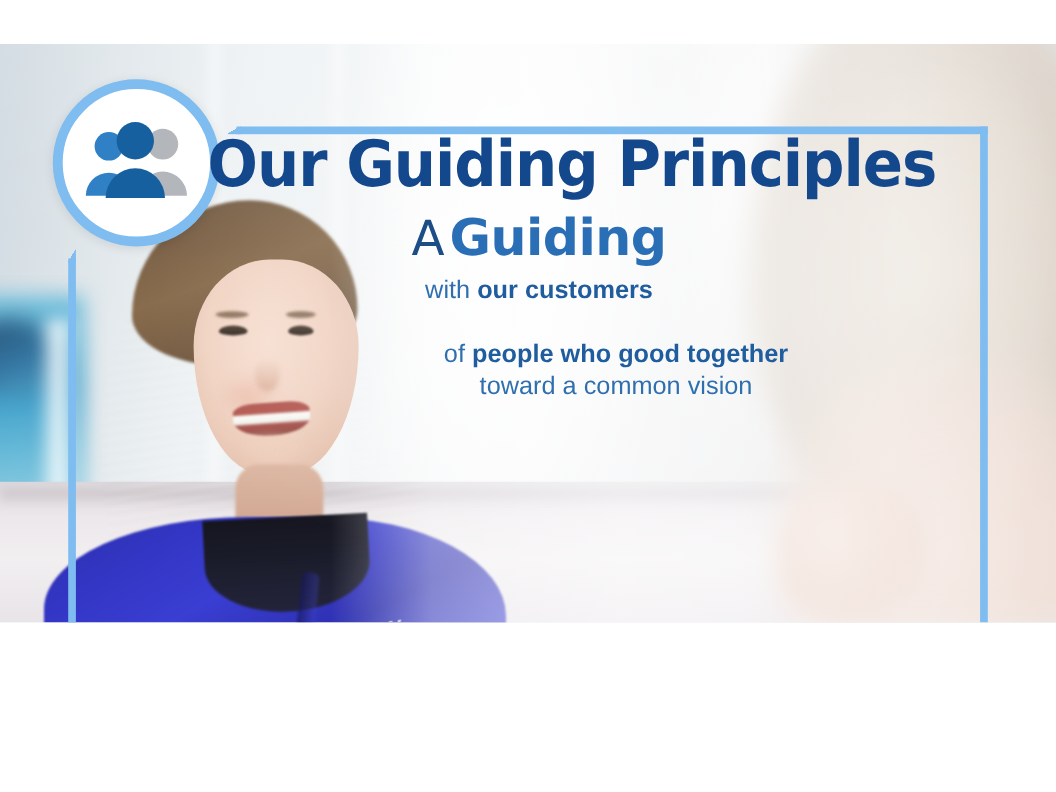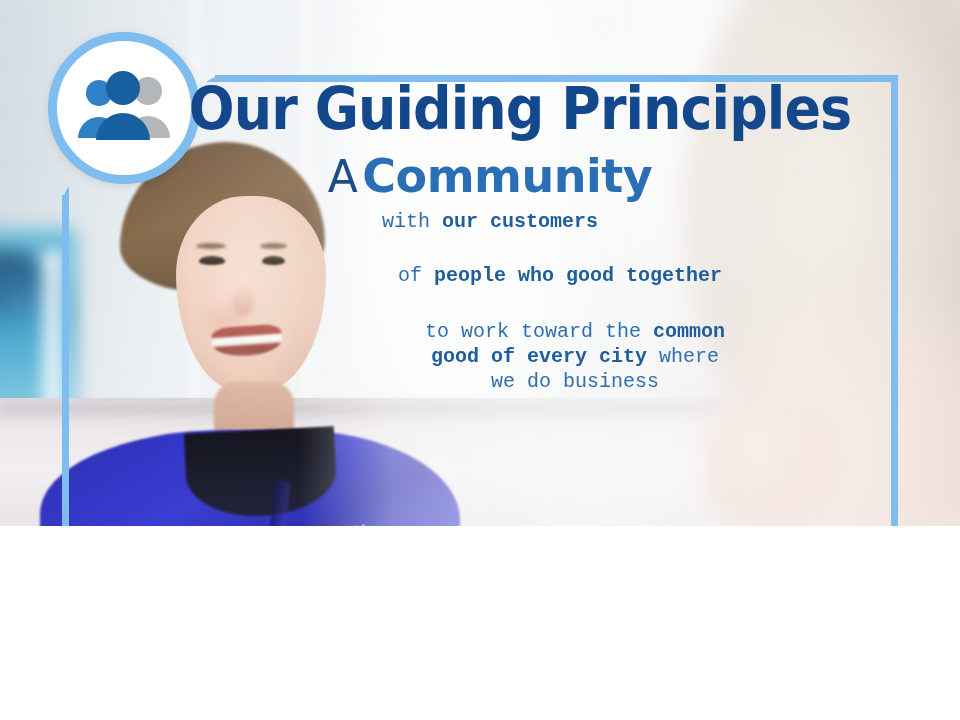--- a/index.html
+++ b/index.html
@@ -11,20 +11,21 @@
   body {
     font-family: "Liberation Sans", sans-serif;
   }
 
   #stage {
     position: relative;
     width: 960px;
     height: 526px;
     overflow: hidden;
     background: #e9edf0;
+    margin-top: 40px;
   }
 
   
   .photo {
     position: absolute;
     inset: 0;
     overflow: hidden;
   }
 
   
@@ -524,22 +525,22 @@
     color: #1d4d86;
   }
   .p-word {
     font-family: "DejaVu Sans", sans-serif;
     font-weight: bold;
     font-size: 46px;
     color: #2a6fb6;
     letter-spacing: -.5px;
   }
   .p-sub {
-    font-family: Liberation Mono, monospace;
-    font-size: 20px;
+    font-family: Liberation Sans, sans-serif;
+    font-size: 23px;
     line-height: 1.26;
     color: #2f6fae;
     margin: 7px 0 0 0;
   }
   .p-sub b { font-weight: bold; color: #1f5d9e; }
 
   
   .pr1 { padding-right: 60px; }
   .pr2 { padding-left: 80px; }
   .pr3 { padding-left: 110px; }
@@ -638,39 +639,35 @@
     </svg>
   </div>
 
   <div class="content">
 
     <h1 class="headline">Our Guiding Principles</h1>
 
     <div class="principle pr1">
       <p class="p-line">
         <span class="p-article">A</span>
-        <span class="p-word">Community</span>
+        <span class="p-word">Guiding</span>
       </p>
       <p class="p-sub">
         <span>with </span><b>our customers</b>
       </p>
     </div>
 
     <div class="spacer-a"></div>
 
     <div class="principle pr2">
       <p class="p-sub">
         <span>of </span><b>people who good together</b><br>
+        <span> toward a common vision</span>
       </p>
     </div>
 
     <div class="spacer-b"></div>
 
     <div class="principle pr3">
-      <p class="p-sub">
-        <span>to work toward the </span><b>common</b><br>
-        <b>good of every city</b><span> where</span><br>
-        <span>we do business</span>
-      </p>
     </div>
 
   </div>
 </div>
 
 </body></html>

